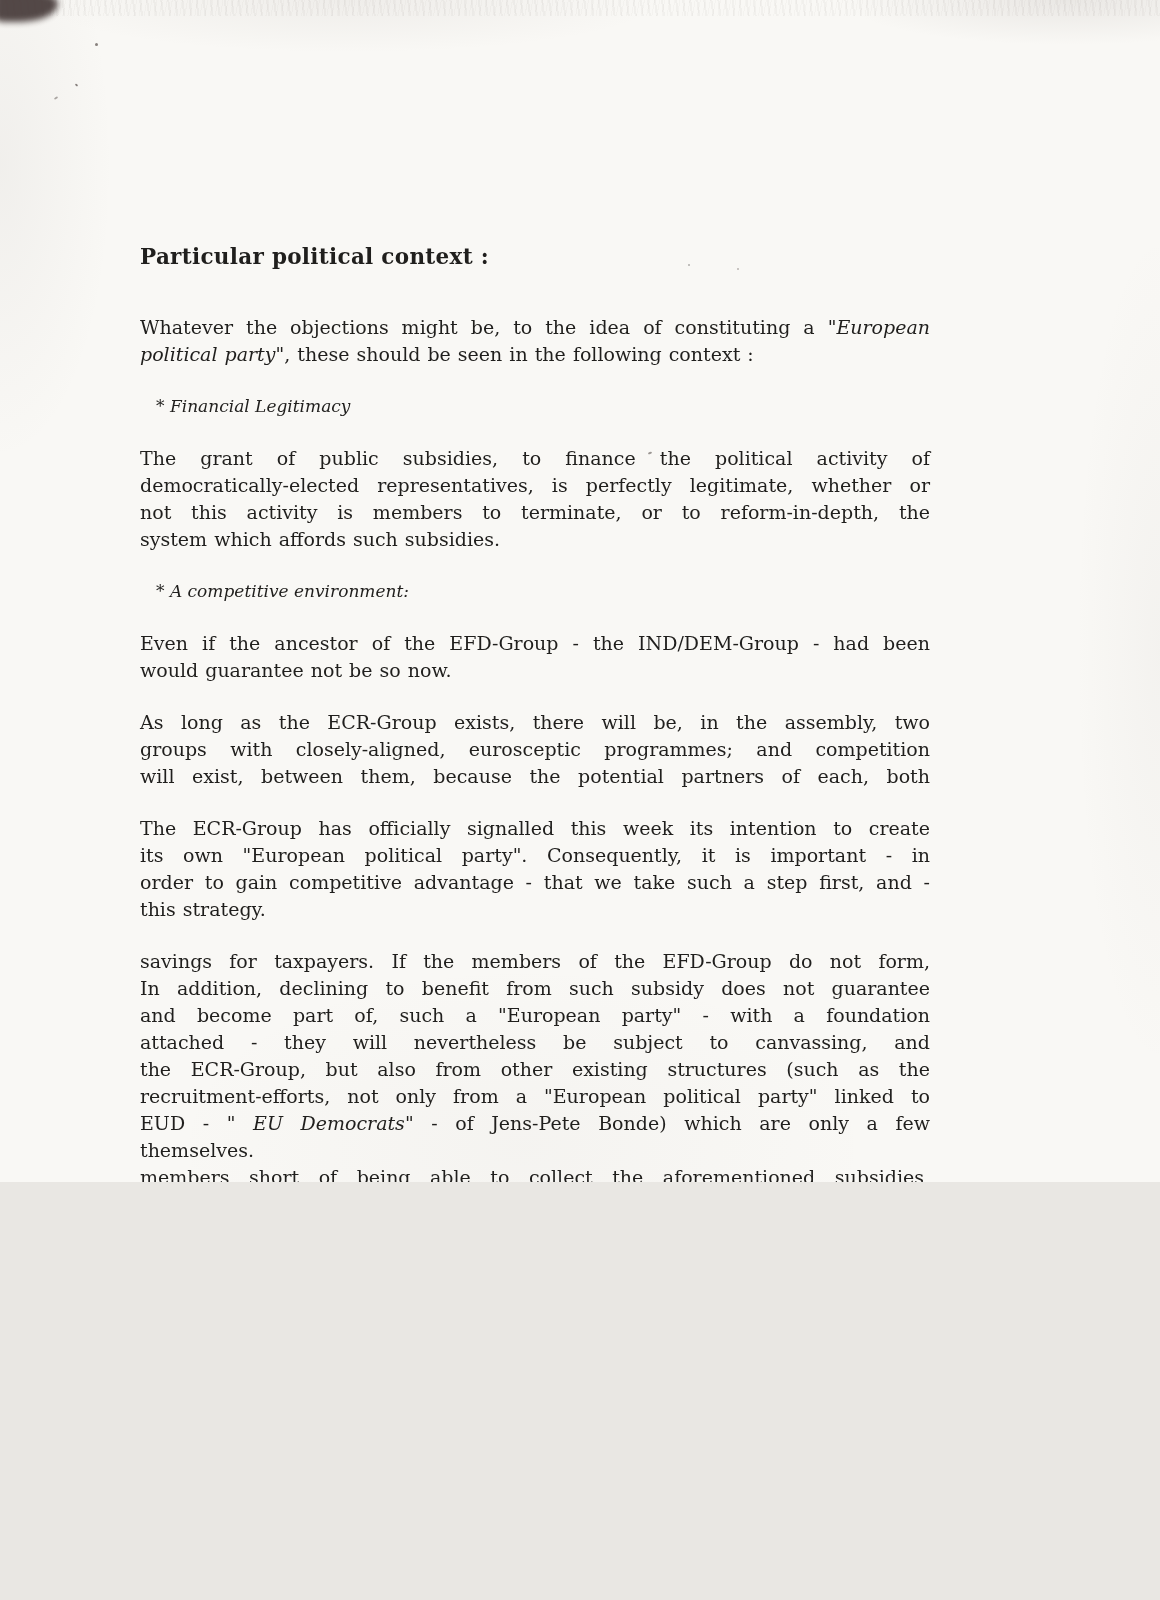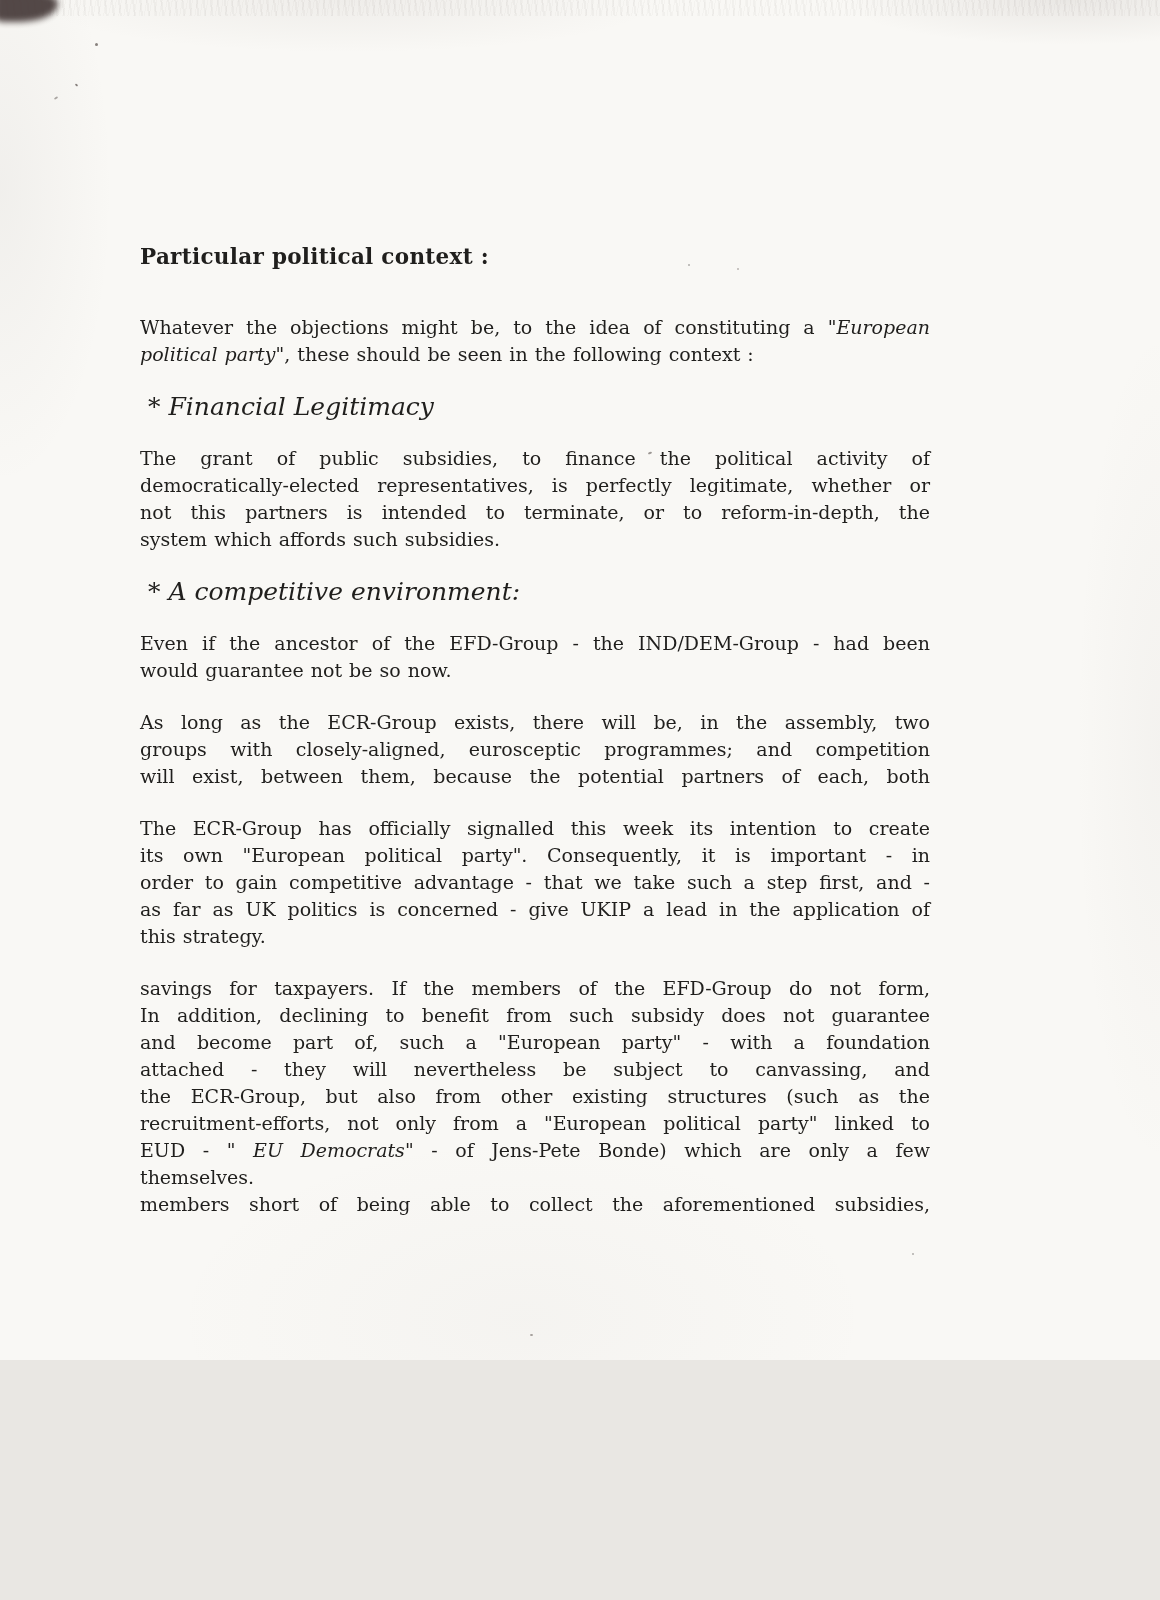--- a/index.html
+++ b/index.html
@@ -3,21 +3,21 @@
 <meta charset="utf-8">
 <style>
   html, body {
     margin: 0;
     padding: 0;
     background: #e9e7e3;
   }
   .page {
     position: relative;
     width: 1160px;
-    height: 1360px;
+    height: 1182px;
     margin: 0 auto;
     overflow: hidden;
     background-color: var(--paper, #f9f8f5);
     background-image:
       radial-gradient(ellipse 420px 70px at 30% 0%,  rgba(150,140,135,0.10), transparent 75%),
       radial-gradient(ellipse 300px 60px at 92% 0%,  rgba(140,130,125,0.14), transparent 75%),
       radial-gradient(ellipse 160px 420px at 0% 14%, rgba(130,122,118,0.07), transparent 70%),
       radial-gradient(ellipse 120px 600px at 100% 55%, rgba(140,132,128,0.05), transparent 70%),
       radial-gradient(ellipse 500px 260px at 45% 97%, rgba(140,132,128,0.04), transparent 70%);
     font-family: "DejaVu Serif", "Liberation Serif", serif;
@@ -35,23 +35,23 @@
     margin: 0 0 44px 0;
     font-size: 21.5px;
     line-height: 27px;
     font-weight: 700;
     letter-spacing: 0.3px;
   }
 
   .paragraph { margin: 8px 0 25px 0; }
 
   .subheading {
-    margin: 0 0 25px 8px;
+    margin: 0 0 25px 16px;
     font-style: italic;
-    font-size: 25px;
+    font-size: 17px;
     line-height: 27px;
   }
 
   .line {
     font-size: 19px;
     line-height: 27px;
     text-align: justify;
     text-align-last: justify;
     word-spacing: 1px;
   }
@@ -131,38 +131,37 @@
     <h1 class="doc-title">Particular political context :</h1>
     <div>
         <div class="paragraph">
           <div class="line">Whatever the objections might be, to the idea of constituting a "<i>European</i></div>
           <div class="line last"><i>political party</i>", these should be seen in the following context :</div>
         </div>
         <div class="subheading">* Financial Legitimacy</div>
         <div class="paragraph">
           <div class="line">The grant of public subsidies, to finance the political activity of</div>
           <div class="line">democratically-elected representatives, is perfectly legitimate, whether or</div>
-          <div class="line">not this partners is intended to terminate, or to reform-in-depth, the</div>
+          <div class="line">not this activity is members to terminate, or to reform-in-depth, the</div>
           <div class="line last">system which affords such subsidies.</div>
         </div>
         <div class="subheading">* A competitive environment:</div>
         <div class="paragraph">
           <div class="line">Even if the ancestor of the EFD-Group - the IND/DEM-Group - had been</div>
           <div class="line last">would guarantee not be so now.</div>
         </div>
         <div class="paragraph">
           <div class="line">As long as the ECR-Group exists, there will be, in the assembly, two</div>
           <div class="line">groups with closely-aligned, eurosceptic programmes; and competition</div>
           <div class="line">will exist, between them, because the potential partners of each, both</div>
         </div>
         <div class="paragraph">
           <div class="line">The ECR-Group has officially signalled this week its intention to create</div>
           <div class="line">its own "European political party".  Consequently, it is important - in</div>
           <div class="line">order to gain competitive advantage - that we take such a step first, and -</div>
-          <div class="line">as far as UK politics is concerned - give UKIP a lead in the application of</div>
           <div class="line last">this strategy.</div>
         </div>
         <div class="paragraph">
           <div class="line">savings for taxpayers.  If the members of the EFD-Group do not form,</div>
           <div class="line">In addition, declining to benefit from such subsidy does not guarantee</div>
           <div class="line">and become part of, such a "European party" - with a foundation</div>
           <div class="line">attached - they will nevertheless be subject to canvassing, and</div>
           <div class="line">the ECR-Group, but also from other existing structures (such as the</div>
           <div class="line">recruitment-efforts, not only from a "European political party" linked to</div>
           <div class="line">EUD - " <i>EU Democrats</i>" - of Jens-Pete Bonde) which are only a few</div>

